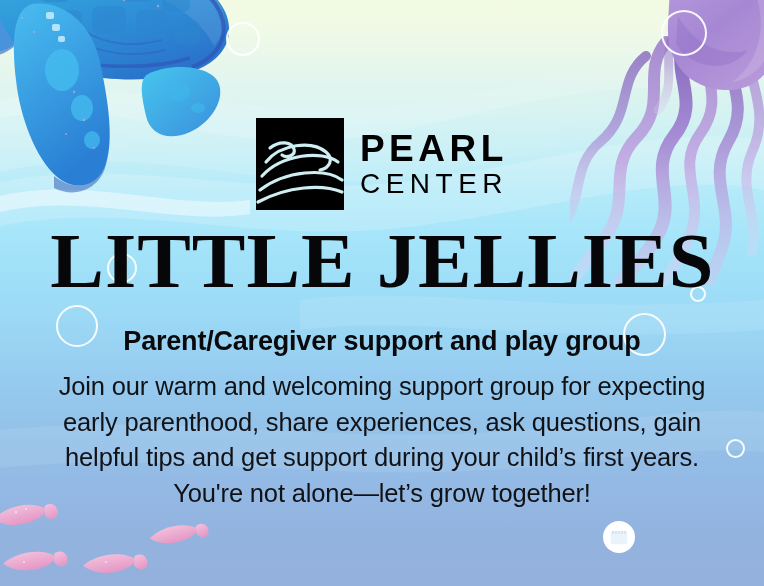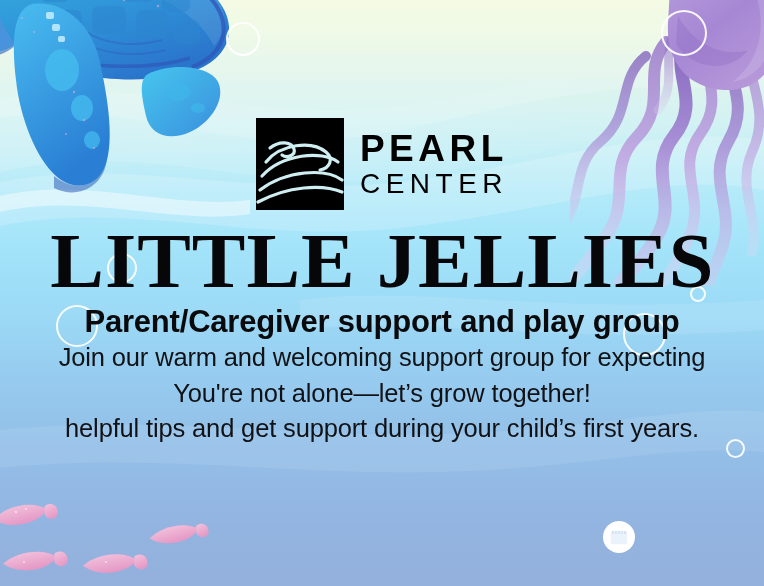--- a/index.html
+++ b/index.html
@@ -99,30 +99,31 @@
     letter-spacing:1px;
     color:#07070a;
     margin-top:12px;
     line-height:1;
     white-space:nowrap;
     transform:scaleX(1.03);
   }
 
   
   .subtitle {
-    margin-top:4px;
-    font-size:31px;
+    margin-top:26px;
+    font-size:27px;
     font-weight:700;
     color:#0a0a0d;
     letter-spacing:-0.2px;
     white-space:nowrap;
   }
 
   
   .body-copy {
+    margin-top:12px;
     width:700px;
     text-align:center;
     color:#111216;
     font-size:25.5px;
     line-height:35.5px;
     font-weight:400;
     letter-spacing:-0.15px;
   }
   .body-copy .ln { display:block; white-space:nowrap; }
 
@@ -334,18 +335,19 @@
         <span class="l3">CENTER</span>
       </div>
     </div>
 
     <div class="headline">LITTLE JELLIES</div>
 
     <div class="subtitle">Parent/Caregiver support and play group</div>
 
     <div class="body-copy">
       <span class="ln">Join our warm and welcoming support group for expecting</span>
+      <span class="ln">early parenthood, share experiences, ask questions, gain</span>
+      <span class="ln">helpful tips and get support during your child’s first years.</span>
       <span class="ln">You're not alone—let’s grow together!</span>
-      <span class="ln">helpful tips and get support during your child’s first years.</span>
     </div>
 
   </div>
 </div>
 
 </body></html>

